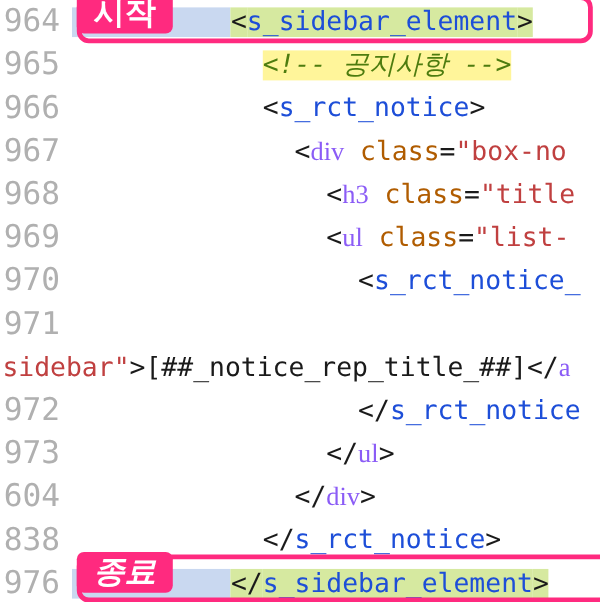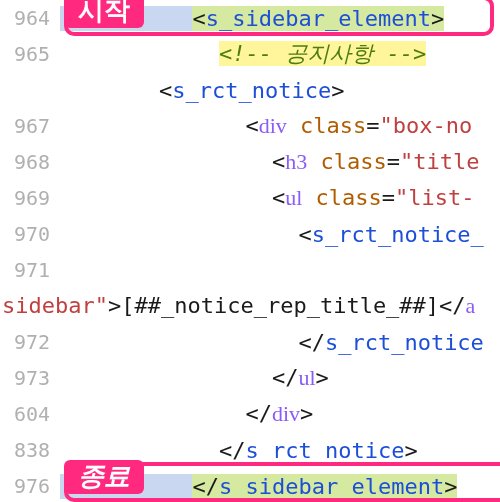--- a/index.html
+++ b/index.html
@@ -20,21 +20,21 @@
     display: flex;
     align-items: center;
     height: 36px;
     white-space: pre;
   }
   .gutter {
     width: 60px;
     text-align: right;
     padding-right: 10px;
     color: #b0b0b0;
-    font-size: 20px;
+    font-size: 26px;
     flex-shrink: 0;
   }
   .content {
     flex: 1;
     overflow: hidden;
   }
   .ind { display:inline-block; white-space:pre; }
   .br { color: #1a1a1a; } 
   .tag { color: #8b5cf6; font-family: Liberation Serif, serif; } 
   .s-tag { color: #1d4ed8; } 
@@ -77,21 +77,21 @@
   }
   #callout-start { top: -4px; left: 64px; width: 430px; height: 40px; }
   #callout-end   { top: 462px; left: 64px; width: 466px; height: 40px; font-style: italic; }
 </style>
 </head>
 <body>
 
 <div class="editor" id="editor">
     <div class="line"><div class="gutter">964</div><div class="content"><span class="ind hl-selected">          </span><span class="br hl-green">&lt;</span><span class="s-tag hl-green">s_sidebar_element</span><span class="br hl-green">&gt;</span></div></div>
     <div class="line"><div class="gutter">965</div><div class="content"><span class="ind">            </span><span class="cmt hl-yellow">&lt;!-- 공지사항 --&gt;</span></div></div>
-    <div class="line"><div class="content"><span class="ind">            </span><span class="br">&lt;</span><span class="s-tag">s_rct_notice</span><span class="br">&gt;</span></div></div>
+    <div class="line"><div class="gutter">966</div><div class="content"><span class="ind">            </span><span class="br">&lt;</span><span class="s-tag">s_rct_notice</span><span class="br">&gt;</span></div></div>
     <div class="line"><div class="gutter">967</div><div class="content"><span class="ind">              </span><span class="br">&lt;</span><span class="tag">div</span><span> </span><span class="attr">class</span><span class="eq">=</span><span class="str">"box-no</span></div></div>
     <div class="line"><div class="gutter">968</div><div class="content"><span class="ind">                </span><span class="br">&lt;</span><span class="tag">h3</span><span> </span><span class="attr">class</span><span class="eq">=</span><span class="str">"title</span></div></div>
     <div class="line"><div class="gutter">969</div><div class="content"><span class="ind">                </span><span class="br">&lt;</span><span class="tag">ul</span><span> </span><span class="attr">class</span><span class="eq">=</span><span class="str">"list-</span></div></div>
     <div class="line"><div class="gutter">970</div><div class="content"><span class="ind">                  </span><span class="br">&lt;</span><span class="s-tag">s_rct_notice_</span></div></div>
     <div class="line"><div class="gutter">971</div></div>
     <div class="wrap-line"><div class="wrap-content"><span class="str">sidebar"</span><span class="br">&gt;</span><span class="br">[##_notice_rep_title_##]</span><span class="br">&lt;/</span><span class="tag">a</span></div></div>
     <div class="line"><div class="gutter">972</div><div class="content"><span class="ind">                  </span><span class="br">&lt;/</span><span class="s-tag">s_rct_notice</span></div></div>
     <div class="line"><div class="gutter">973</div><div class="content"><span class="ind">                </span><span class="br">&lt;/</span><span class="tag">ul</span><span class="br">&gt;</span></div></div>
     <div class="line"><div class="gutter">604</div><div class="content"><span class="ind">              </span><span class="br">&lt;/</span><span class="tag">div</span><span class="br">&gt;</span></div></div>
     <div class="line"><div class="gutter">838</div><div class="content"><span class="ind">            </span><span class="br">&lt;/</span><span class="s-tag">s_rct_notice</span><span class="br">&gt;</span></div></div>

